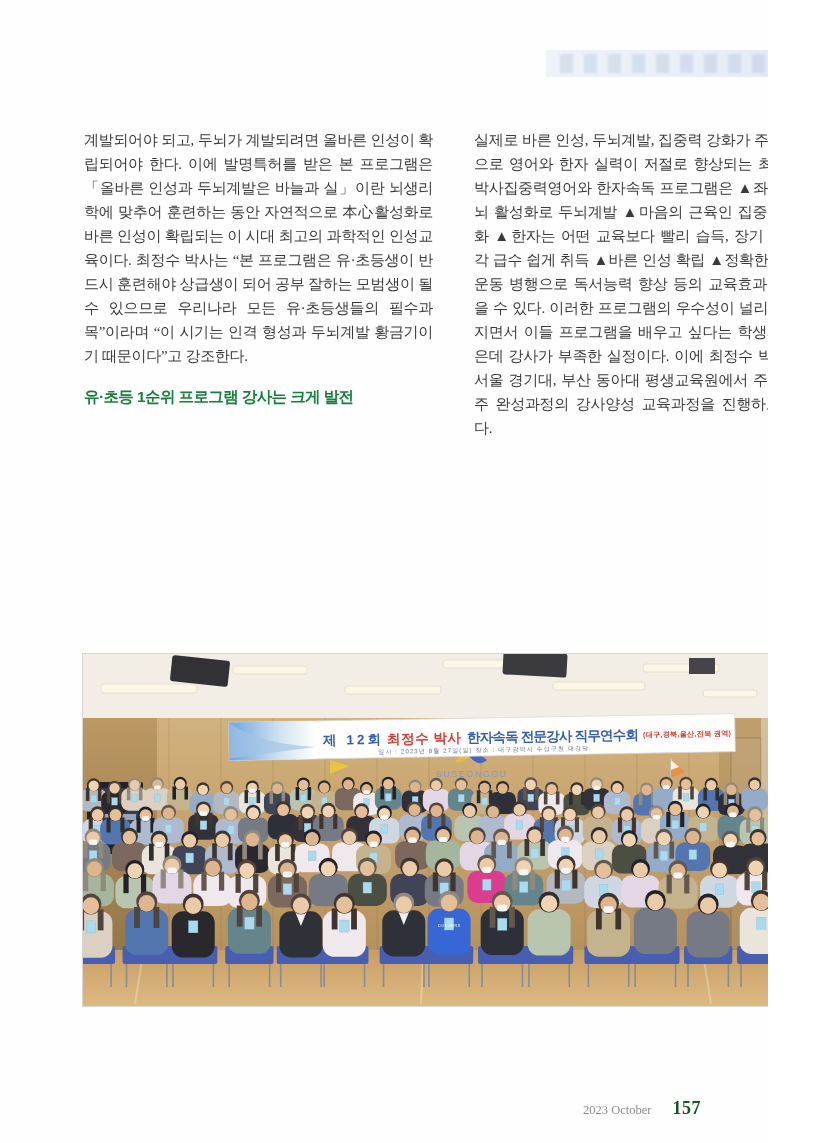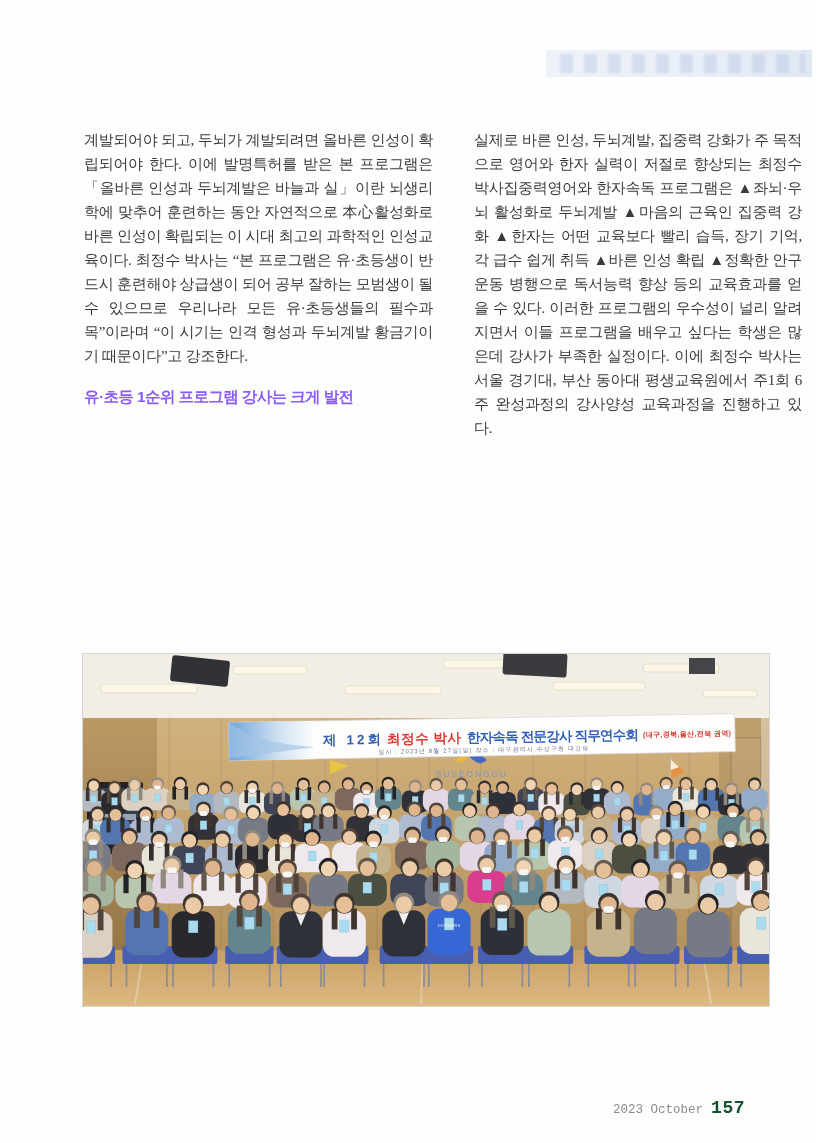--- a/index.html
+++ b/index.html
@@ -1,38 +1,38 @@
 <!DOCTYPE html>
 <html><head>
 <meta charset="utf-8">
 <style>
   html,body{margin:0;padding:0;background:#ffffff;}
   .page{position:relative;width:768px;height:1143px;background:#fefefe;overflow:hidden;
-        font-family:"Liberation Serif","DejaVu Serif",serif;padding-left:44px;}
+        font-family:"Liberation Serif","DejaVu Serif",serif;}
   .header-band{position:absolute;left:546px;top:50px;width:289px;height:27px;
         background:linear-gradient(90deg,#eef2f9 0%,#e8eef8 60%,#dde6f3 100%);}
   .header-band:after{content:"";position:absolute;inset:4px 30px 4px 14px;
         background:repeating-linear-gradient(90deg,rgba(140,160,200,.22) 0 13px,rgba(0,0,0,0) 13px 24px);
         filter:blur(1px);}
   .col{position:absolute;top:128px;font-size:15px;line-height:24px;color:#3a3a3c;
        text-align:justify;word-break:break-all;letter-spacing:-0.3px;}
   .col.left{left:84px;width:349px;}
   .col.right{left:442px;width:328px;margin-left:32px;}
   .col p{margin:0;}
-  h2.sub{font-family:"Liberation Sans","DejaVu Sans",sans-serif;font-size:15.5px;color:#8b5cf6;
+  h2.sub{font-family:"Liberation Sans","DejaVu Sans",sans-serif;font-size:15.5px;color:#15803d;
        margin:17px 0 9px 0;letter-spacing:-0.6px;}
   .nm{display:inline-block;background:#2d3374;color:#ffffff;font-size:10.5px;line-height:15px;
       padding:0 4px;margin-left:4px;vertical-align:1px;letter-spacing:.5px;}
   .photo{position:absolute;left:82px;top:653px;width:686px;height:352px;border:1px solid #d6d6d6;}
   .photo svg{display:block;}
   .caption{position:absolute;left:82px;top:1012px;width:692px;font-size:10.5px;line-height:14px;
       color:#4c4c4e;text-align:justify;word-break:break-all;letter-spacing:-0.3px;
       font-family:"Liberation Sans","DejaVu Sans",sans-serif;}
-  .footer{position:absolute;right:67px;top:1098px;display:flex;align-items:baseline;gap:8px;
-      font-family:Liberation Mono, monospace;text-align:right;}
+  .footer{position:absolute;right:67px;top:1098px;display:flex;align-items:baseline;gap:21px;
+      font-family:Liberation Serif, serif;text-align:right;}
   .issue{font-size:12.5px;color:#8b8b8d;}
   .pagenum{font-size:18px;font-weight:bold;color:#14532d;letter-spacing:.5px;}
 </style>
 </head>
 <body>
 
 <div class="page">
 
   <div class="header-band"></div>
 

